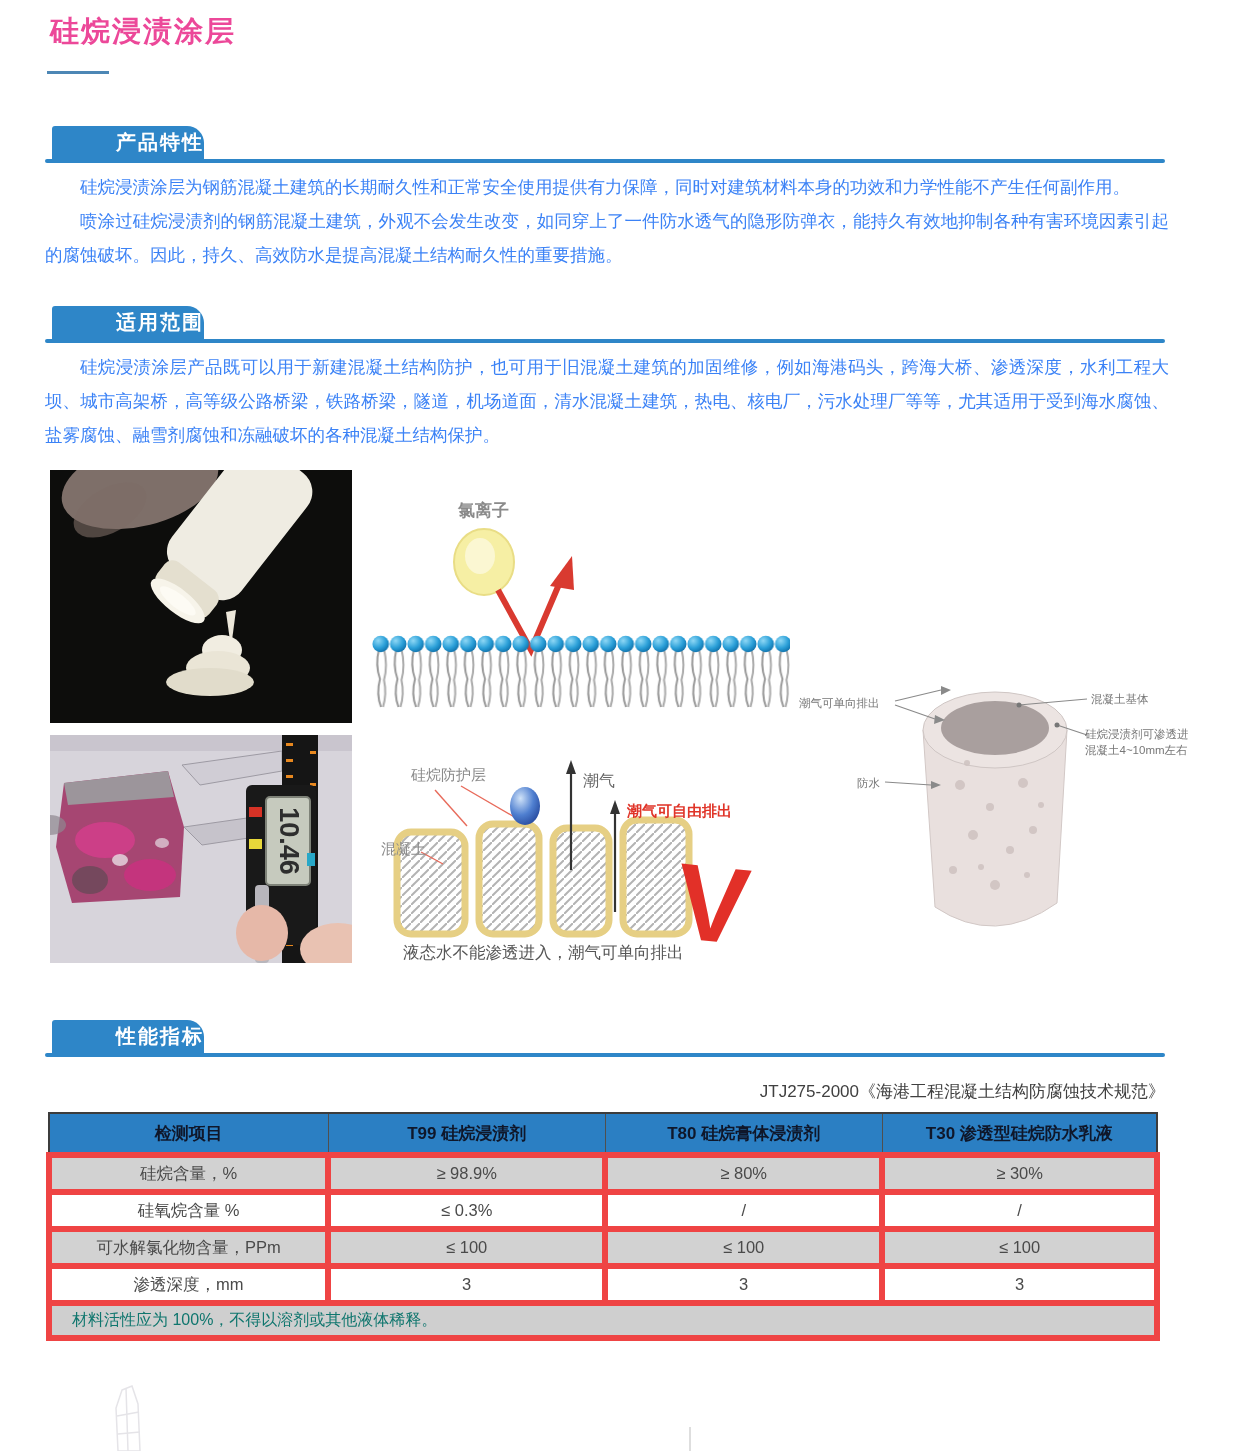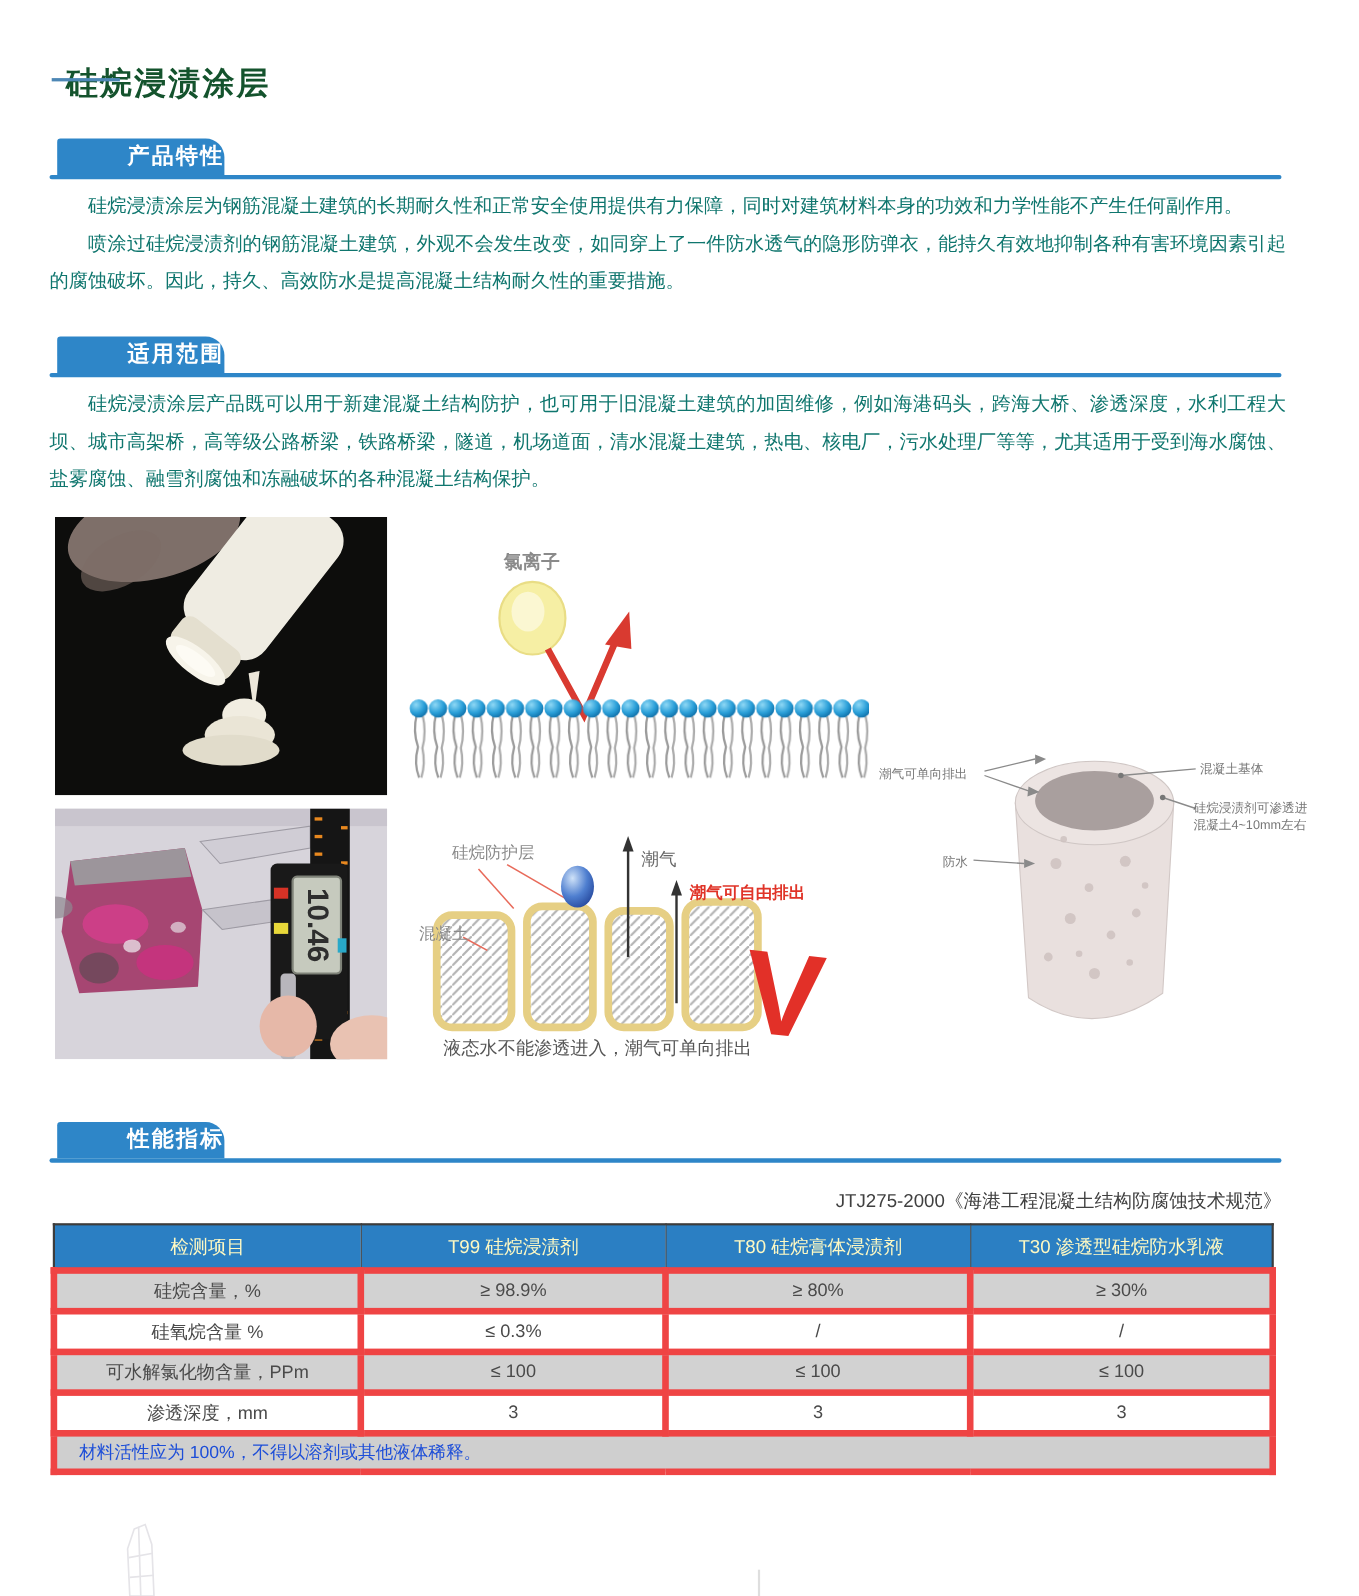--- a/index.html
+++ b/index.html
@@ -1,47 +1,47 @@
 <!DOCTYPE html>
 <html><head>
 <meta charset="utf-8">
 <style>
   html,body{margin:0;padding:0;background:#ffffff;}
   .page{
     position:relative;width:1235px;height:1451px;background:#ffffff;overflow:hidden;
     font-family:"Liberation Sans","DejaVu Sans",sans-serif;
   }
   .page-title{
-    position:absolute;left:60px;top:12px;font-size:29px;font-weight:bold;color:#14532d;letter-spacing:2px;margin-top:44px;
+    position:absolute;left:50px;top:12px;font-size:29px;font-weight:bold;color:#ec4899;letter-spacing:2px;
   }
   .title-underline{
     position:absolute;left:47px;top:71px;width:62px;height:3px;background:#4d87b5;
   }
   .sec{position:absolute;left:45px;width:1120px;}
   .sec .tab{
     position:relative;margin-left:7px;width:152px;height:33px;background:#2e86c8;color:#ffffff;
     font-size:20px;font-weight:bold;text-align:right;line-height:33px;letter-spacing:2px;
     border-radius:3px 17px 0 0;z-index:2;
   }
   .sec .line{height:4px;background:#2e86c8;border-radius:2px;}
-  .para{position:absolute;left:45px;width:1124px;font-size:17.5px;line-height:34px;color:#0f766e;text-align:justify;}
+  .para{position:absolute;left:45px;width:1124px;font-size:17.5px;line-height:34px;color:#3b82f6;text-align:justify;}
   .para p{margin:0;text-indent:2em;}
   .fig{position:absolute;text-align:right;}
   .table-title{position:absolute;left:45px;top:1080px;width:1120px;text-align:right;font-size:17px;color:#404040;}
   .spec-table{
     position:absolute;left:46px;top:1112px;width:1114px;border-collapse:collapse;table-layout:fixed;
     font-size:16.5px;color:#4a4a4a;border:2px solid #3c3c3c;
   }
   .spec-table th{
-    background:#2b7fc3;color:#fef9c3;font-weight:normal;font-size:17px;height:38px;
+    background:#2b7fc3;color:#0f172a;font-weight:bold;font-size:17px;height:38px;
     border:1px solid #4f4f4f;text-align:center;padding:0;
   }
   .spec-table td{border:6px solid #ef4444;height:31px;text-align:center;padding:0 4px;background:#ffffff;}
   .spec-table tr.alt td{background:#d2d2d2;}
-  .spec-table td.footnote{background:#cfcfcf;text-align:left;padding-left:20px;height:29px;font-size:16px;color:#1d4ed8;}
+  .spec-table td.footnote{background:#cfcfcf;text-align:left;padding-left:20px;height:29px;font-size:16px;color:#0f766e;}
   .wm-line{position:absolute;left:689px;top:1427px;width:2px;height:24px;background:#dedede;}
   .wm-tower{position:absolute;left:100px;top:1382px;}
   svg text{font-family:"Liberation Sans","DejaVu Sans",sans-serif;}
 </style>
 </head>
 <body>
 
 <div class="page">
 
   <div class="page-title">硅烷浸渍涂层</div>

